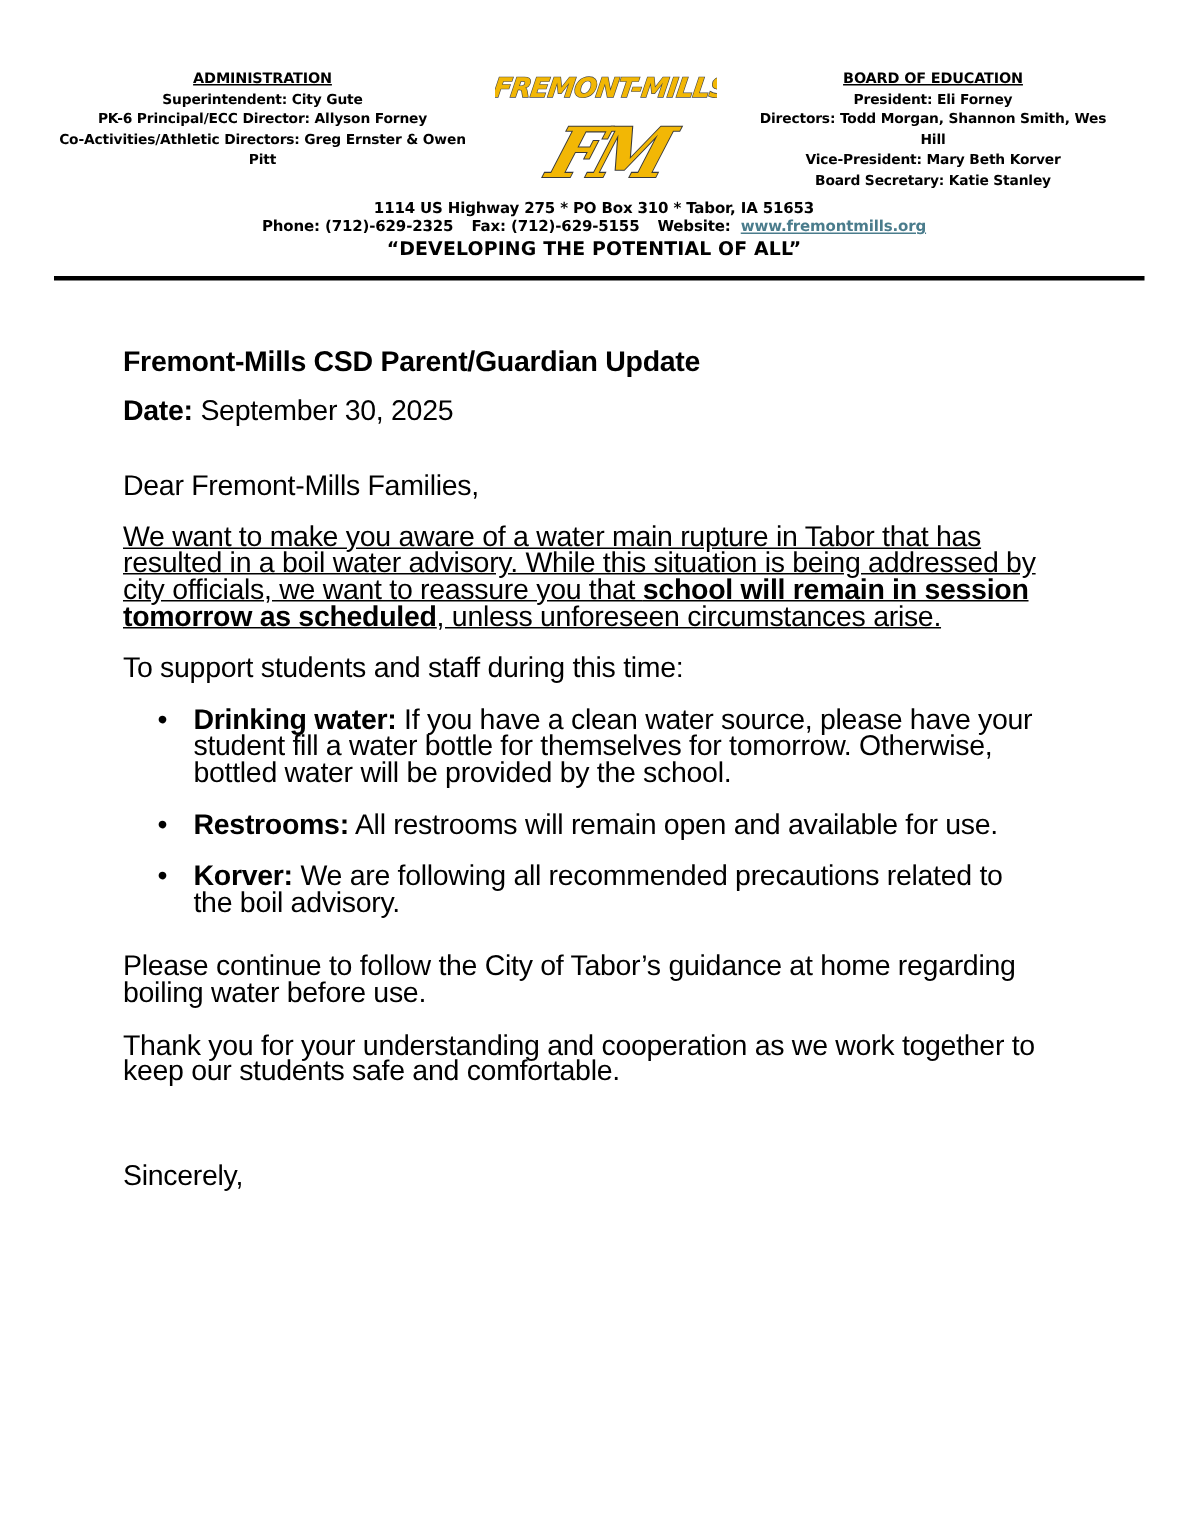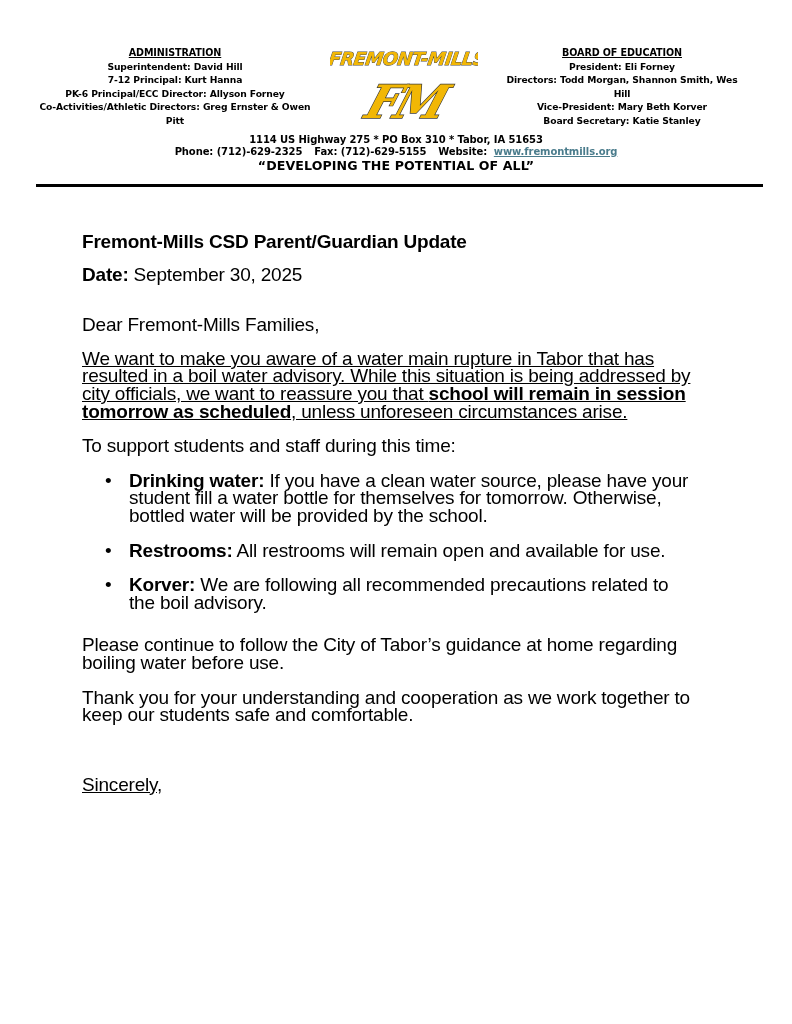--- a/index.html
+++ b/index.html
@@ -32,31 +32,30 @@
     .p-greet { margin-top: 33px !important; }
     .p-body1 { margin-top: 16px !important; text-decoration: underline; }
     .p-support { margin-top: 17px !important; }
 
     ul.bullets { list-style: none; margin: 17px 0 0 0; padding: 0; }
     ul.bullets li { position: relative; padding-left: 47px; margin-bottom: 17px; }
     ul.bullets li .bullet { position: absolute; left: 23px; top: 0; }
 
     .p-please { margin-top: 25px !important; }
     .p-thanks { margin-top: 17px !important; }
-    .p-sincerely { margin-top: 52px !important; text-decoration: underline; }
+    .p-sincerely { margin-top: 52px !important; }
   </style>
 </head>
 <body>
 
 <div class="letterhead">
 
   <div class="hdr-col hdr-left">
     <div class="hdr-title">ADMINISTRATION</div>
-    <div>Superintendent: David Hill</div>
-    <div>7-12 Principal: Kurt Hanna</div>
+    <div>Superintendent: City Gute</div>
     <div>PK-6 Principal/ECC Director: Allyson Forney</div>
     <div>Co-Activities/Athletic Directors: Greg Ernster &amp; Owen Pitt</div>
   </div>
 
   <div class="logo">
     <svg viewBox="0 0 148 78" xmlns="http://www.w3.org/2000/svg">
       <text x="74" y="19" text-anchor="middle" font-family="DejaVu Sans, sans-serif" font-weight="bold" font-style="italic" font-size="18" letter-spacing="-0.6" fill="#f2b705" stroke="#4a4a4a" stroke-width="0.9" paint-order="stroke" transform="skewX(-8) translate(5,0)">FREMONT-MILLS</text>
       <text x="76" y="72" text-anchor="middle" font-family="DejaVu Serif, serif" font-weight="bold" font-style="italic" font-size="46" letter-spacing="-4" fill="#f2b705" stroke="#3a3a3a" stroke-width="1.4" paint-order="stroke" transform="skewX(-18) translate(18,0)">FM</text>
     </svg>
   </div>

